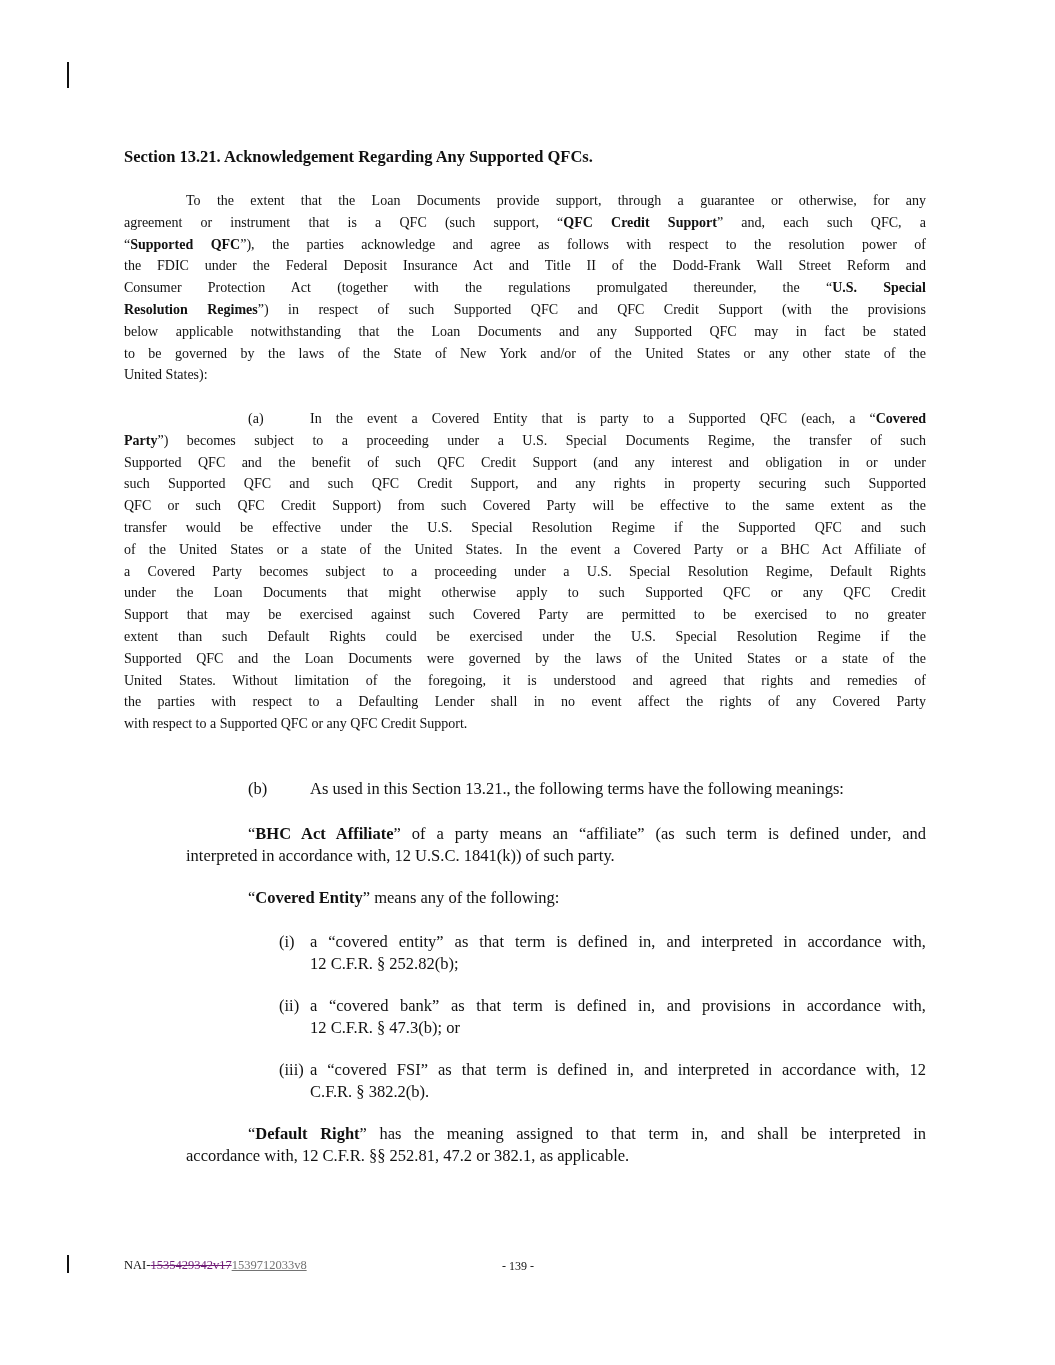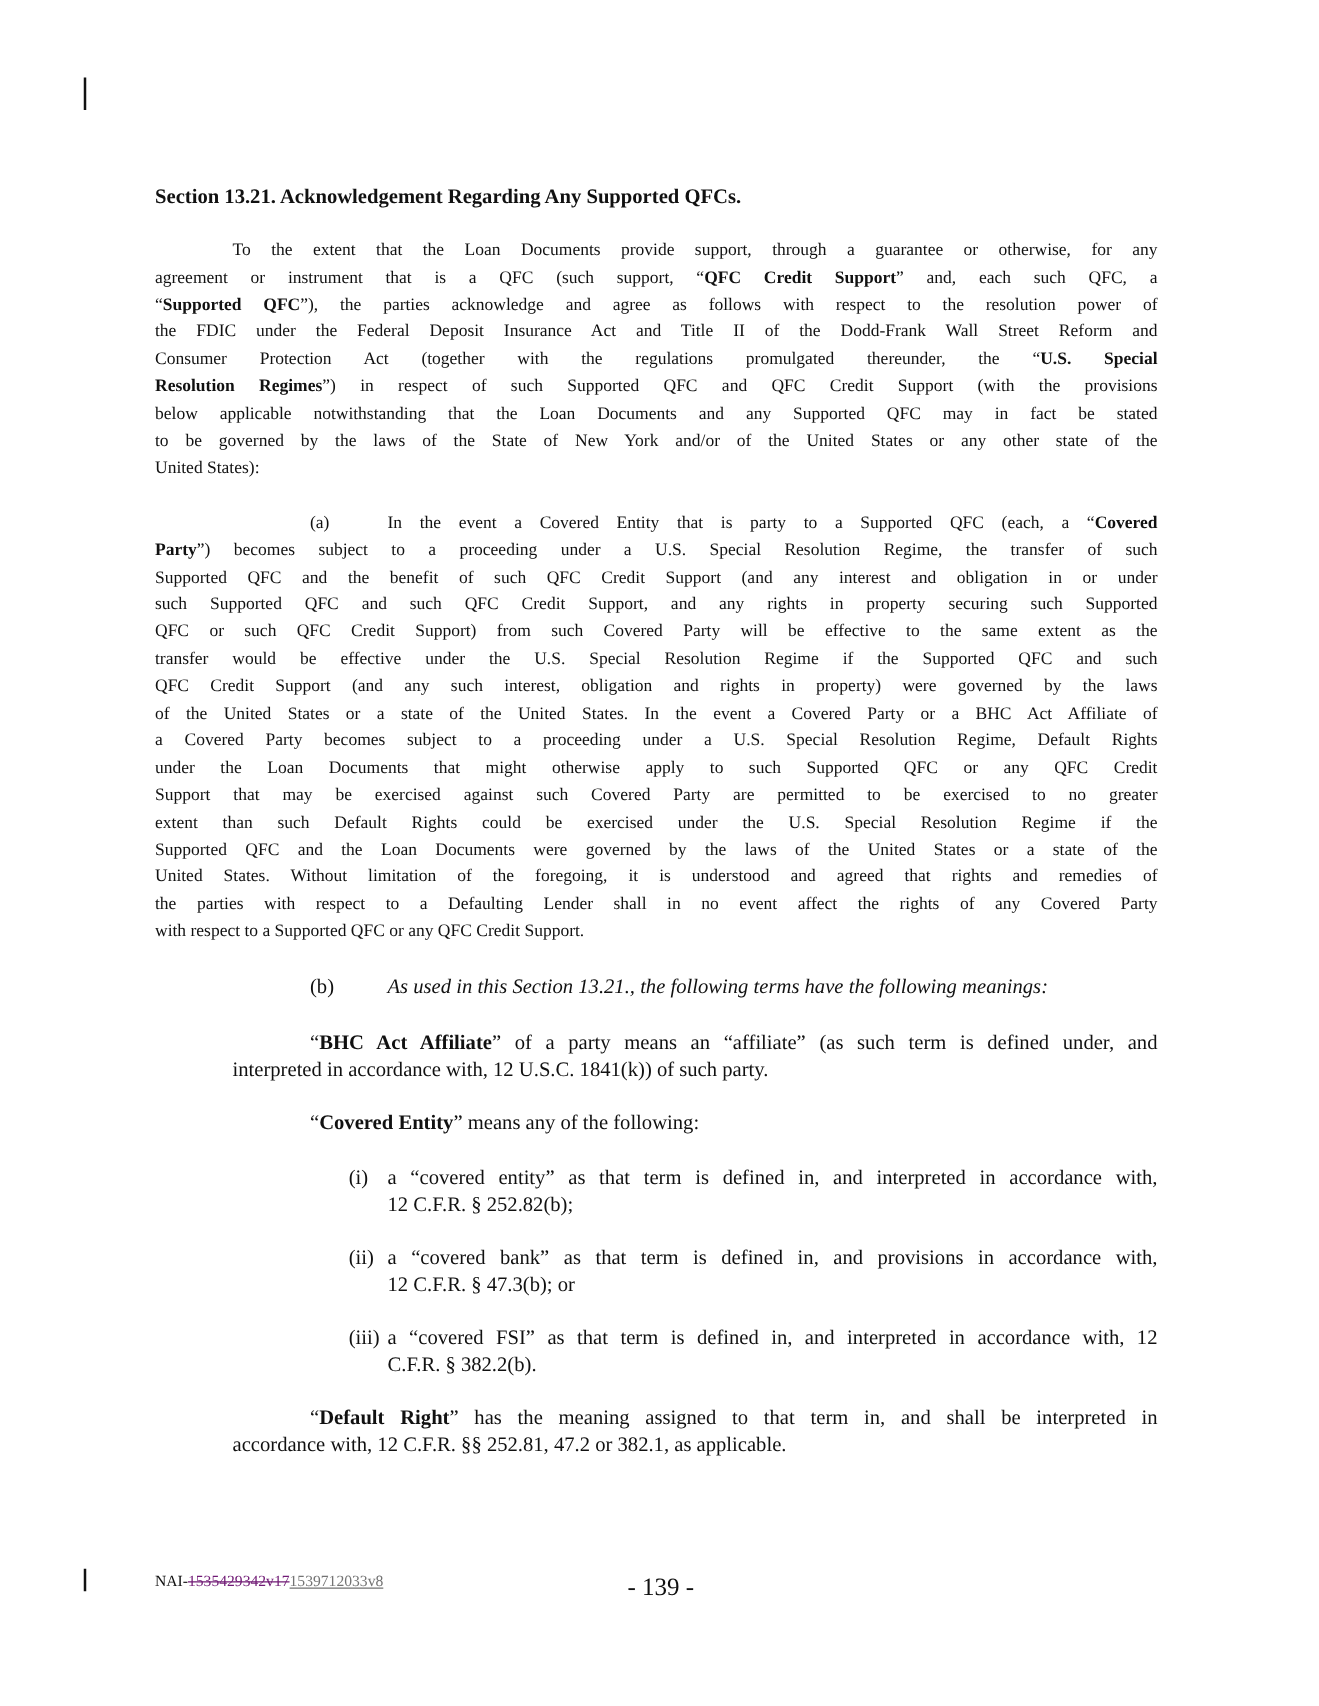--- a/index.html
+++ b/index.html
@@ -15,21 +15,21 @@
     b { font-weight: bold; }
     .defblock { position: absolute; left: 186px; width: 740px; font-size: 16.5px; line-height: 21.8px; }
     .defblock .first { padding-left: 62px; }
     .item { position: absolute; left: 279px; width: 647px; font-size: 16.5px; line-height: 21.8px; }
     .item .lbl { position: absolute; left: 0; top: 0; }
     .item .txt { position: absolute; left: 31px; right: 0; top: 0; }
     .labeled { position: absolute; left: 248px; font-size: 16.5px; }
     .footer-id { position: absolute; left: 124px; top: 1258px; font-size: 12.5px; }
     .del { color: #701a75; text-decoration: line-through; }
     .ins { color: #737373; text-decoration: underline; }
-    .pagenum { position: absolute; left: 502px; top: 1259px; font-size: 20px; }
+    .pagenum { position: absolute; left: 502px; top: 1259px; font-size: 12px; }
   </style>
 </head>
 <body>
 
 <div class="page">
 
   <div class="revbar" style="top:62px;height:26px;"></div>
 
   <div class="heading">Section 13.21.  Acknowledgement Regarding Any Supported QFCs.</div>
 
@@ -43,39 +43,38 @@
     <span class="line"><span>below applicable notwithstanding that the Loan Documents and any Supported QFC may in fact be stated</span></span>
     <span class="line"><span>to be governed by the laws of the State of New York and/or of the United States or any other state of the</span></span>
     <span class="line last"><span>United States):</span></span>
   </div>
 
   <div class="block" style="top:408px;">
     <span class="line" style="position:relative;">
       <span style="position:absolute;left:124px;top:0;">(a)</span>
       <span style="display:block;padding-left:186px;text-align:justify;text-align-last:justify;"><span>In the event a Covered Entity that is party to a Supported QFC (each, a “</span><b>Covered</b></span>
     </span>
-    <span class="line"><b>Party</b><span>”) becomes subject to a proceeding under a U.S. Special Resolution Regime, the transfer of such</span></span>
+    <span class="line"><b>Party</b><span>”) becomes subject to a proceeding under a U.S. Special Documents Regime, the transfer of such</span></span>
     <span class="line">Supported QFC and the benefit of such QFC Credit Support (and any interest and obligation in or under</span>
     <span class="line">such Supported QFC and such QFC Credit Support, and any rights in property securing such Supported</span>
     <span class="line">QFC or such QFC Credit Support) from such Covered Party will be effective to the same extent as the</span>
     <span class="line">transfer would be effective under the U.S. Special Resolution Regime if the Supported QFC and such</span>
-    <span class="line">QFC Credit Support (and any such interest, obligation and rights in property) were governed by the laws</span>
     <span class="line">of the United States or a state of the United States. In the event a Covered Party or a BHC Act Affiliate of</span>
     <span class="line">a Covered Party becomes subject to a proceeding under a U.S. Special Resolution Regime, Default Rights</span>
     <span class="line">under the Loan Documents that might otherwise apply to such Supported QFC or any QFC Credit</span>
     <span class="line">Support that may be exercised against such Covered Party are permitted to be exercised to no greater</span>
     <span class="line">extent than such Default Rights could be exercised under the U.S. Special Resolution Regime if the</span>
     <span class="line">Supported QFC and the Loan Documents were governed by the laws of the United States or a state of the</span>
     <span class="line">United States. Without limitation of the foregoing, it is understood and agreed that rights and remedies of</span>
     <span class="line">the parties with respect to a Defaulting Lender shall in no event affect the rights of any Covered Party</span>
     <span class="line last">with respect to a Supported QFC or any QFC Credit Support.</span>
   </div>
 
   <div class="labeled" style="top:779px;">(b)</div>
-  <div class="labeled" style="top:779px;left:310px;font-style:italic;">As used in this Section 13.21., the following terms have the following meanings:</div>
+  <div class="labeled" style="top:779px;left:310px;">As used in this Section 13.21., the following terms have the following meanings:</div>
 
   <div class="defblock" style="top:823px;">
     <span class="line first"><span>“</span><b>BHC Act Affiliate</b><span>” of a party means an “affiliate” (as such term is defined under, and</span></span>
     <span class="line last">interpreted in accordance with, 12 U.S.C. 1841(k)) of such party.</span>
   </div>
 
   <div class="defblock" style="top:887px;">
     <span class="line first last"><span>“</span><b>Covered Entity</b><span>” means any of the following:</span></span>
   </div>
 

